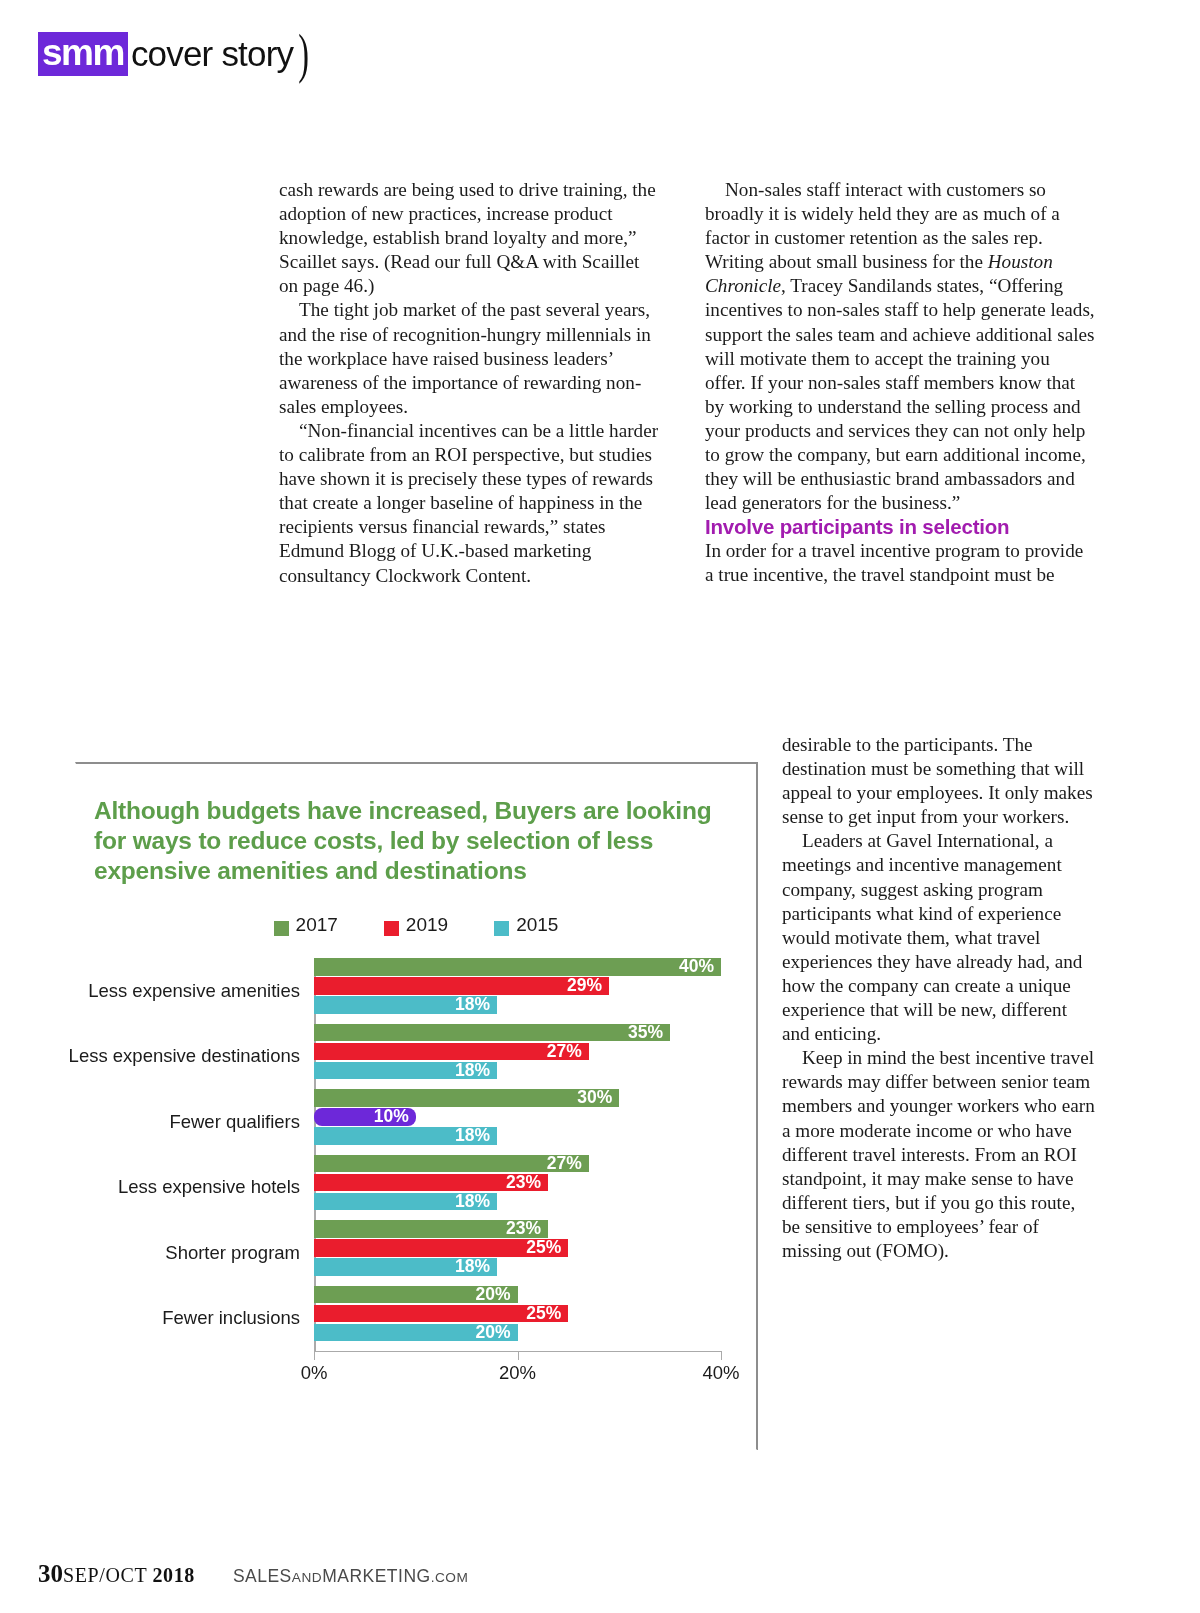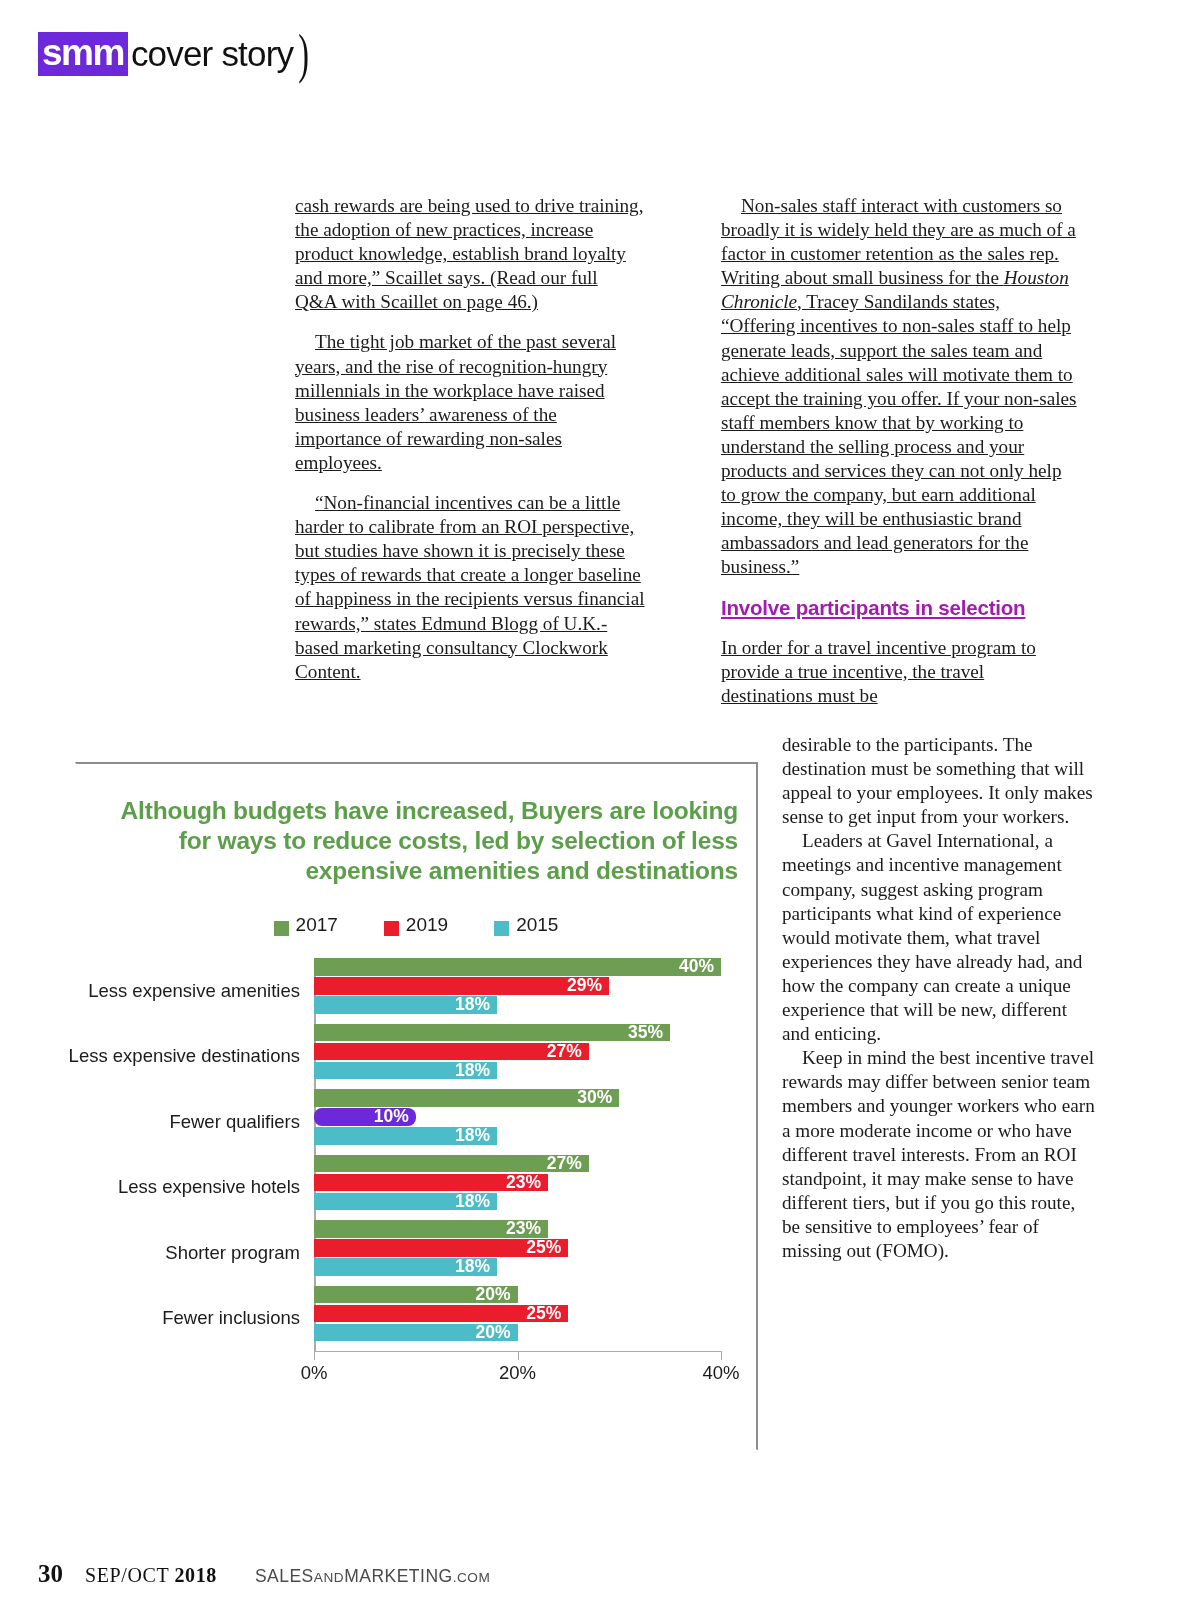--- a/index.html
+++ b/index.html
@@ -28,21 +28,21 @@
 
   
   .col{
     position:absolute;
     font-family:"Liberation Serif", serif;
     font-size:19.2px;
     line-height:24.1px;
     color:#1b1b1b;
     text-align:left;
   }
-  .col p{margin:16px;text-decoration:underline;}
+  .col p{margin:0;}
   .col p.indent{text-indent:20px;}
   .col-left{left:279px;top:178px;width:382px;}
   .col-right{left:705px;top:178px;width:390px;}
   .subhead{
     font-family:"Liberation Sans",sans-serif;
     font-weight:bold;font-size:20.5px;line-height:24px;color:#a21caf;
     margin-top:13px;margin-bottom:5px;letter-spacing:-0.2px;
   }
   .narrow{
     position:absolute;left:782px;top:733px;width:313px;
@@ -62,21 +62,21 @@
     border-right:1px solid #8d8d8d;
     border-bottom:1px solid #ffffff;
     border-left:1px solid #ffffff;
     box-sizing:border-box;
     background:#ffffff;
   }
   .chart-title{
     margin:32px 18px 0 18px;
     font-family:"Liberation Sans",sans-serif;
     font-weight:bold;font-size:24.5px;line-height:30px;
-    color:#5d9e4b;text-align:right;letter-spacing:-0.2px;
+    color:#5d9e4b;text-align:left;letter-spacing:-0.2px;
   }
   .legend{
     display:flex;justify-content:center;gap:46px;margin-top:28px;
     font-family:"Liberation Sans",sans-serif;font-size:19px;color:#1b1b1b;
   }
   .legend-item{display:flex;align-items:flex-end;gap:7px;}
   .legend-swatch{width:15px;height:15px;display:inline-block;}
 
   .plot{position:relative;margin:22px 0 0 0;height:445px;}
   .plot-inner{position:absolute;left:238px;top:0;right:35px;bottom:52px;}
@@ -102,21 +102,21 @@
   .xlabels{position:absolute;left:238px;right:35px;top:404px;height:30px;}
   .xlabel{
     position:absolute;top:0;transform:translateX(-50%);
     font-family:"Liberation Sans",sans-serif;font-size:18.5px;color:#1b1b1b;white-space:nowrap;
   }
   .footer{
     position:absolute;left:38px;top:1560px;display:flex;align-items:baseline;gap:0;
     font-family:"Liberation Serif",serif;
   }
   .foot-page{font-weight:bold;font-size:25px;color:#111;letter-spacing:0px;}
-  .foot-issue{font-size:20px;color:#111;margin-left:22px;letter-spacing:0.6px;}
+  .foot-issue{font-size:20px;color:#111;letter-spacing:0.6px;}
   .foot-issue b{font-weight:bold;}
   .foot-site{
     font-family:"Liberation Sans",sans-serif;font-size:17.5px;color:#4a4a4a;
     margin-left:38px;letter-spacing:0.5px;
   }
   .sm{font-size:0.78em;}
 </style>
 </head>
 <body>
 
@@ -128,21 +128,21 @@
 
 <div class="col col-left">
   <p>cash rewards are being used to drive training, the adoption of new practices, increase product knowledge, establish brand loyalty and more,” Scaillet says. (Read our full Q&amp;A with Scaillet on page 46.)</p>
   <p class="indent">The tight job market of the past several years, and the rise of recognition-hungry millennials in the workplace have raised business leaders’ awareness of the importance of rewarding non-sales employees.</p>
   <p class="indent">“Non-financial incentives can be a little harder to calibrate from an ROI perspective, but studies have shown it is precisely these types of rewards that create a longer baseline of happiness in the recipients versus financial rewards,” states Edmund Blogg of U.K.-based marketing consultancy Clockwork Content.</p>
 </div>
 
 <div class="col col-right">
   <p class="indent"><span>Non-sales staff interact with customers so broadly it is widely held they are as much of a factor in customer retention as the sales rep. Writing about small business for the </span><em>Houston Chronicle</em><span>, Tracey Sandilands states, “Offering incentives to non-sales staff to help generate leads, support the sales team and achieve additional sales will motivate them to accept the training you offer. If your non-sales staff members know that by working to understand the selling process and your products and services they can not only help to grow the company, but earn additional income, they will be enthusiastic brand ambassadors and lead generators for the business.”</span></p>
   <p class="subhead">Involve participants in selection</p>
-  <p>In order for a travel incentive program to provide a true incentive, the travel destinations must be</p>
+  <p>In order for a travel incentive program to provide a true incentive, the travel standpoint must be</p>
 </div>
 
 <div class="narrow">
   <p>desirable to the participants. The destination must be something that will appeal to your employees. It only makes sense to get input from your workers.</p>
   <p class="indent">Leaders at Gavel International, a meetings and incentive management company, suggest asking program participants what kind of experience would motivate them, what travel experiences they have already had, and how the company can create a unique experience that will be new, different and enticing.</p>
   <p class="indent">Keep in mind the best incentive travel rewards may differ between senior team members and younger workers who earn a more moderate income or who have different travel interests. From an ROI standpoint, it may make sense to have different tiers, but if you go this route, be sensitive to employees’ fear of missing out (FOMO).</p>
 </div>
 
 <div class="vrule"></div>
 

